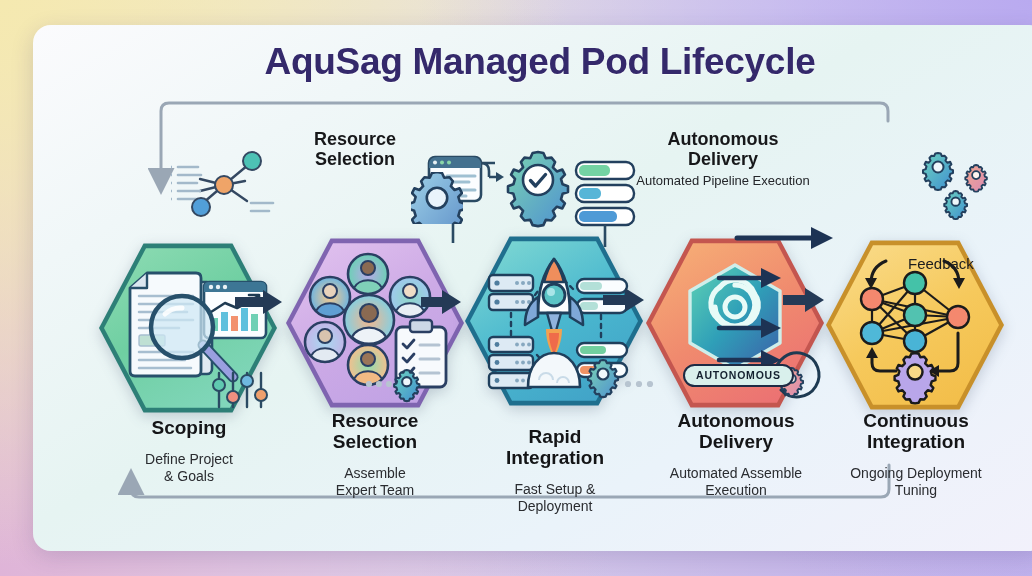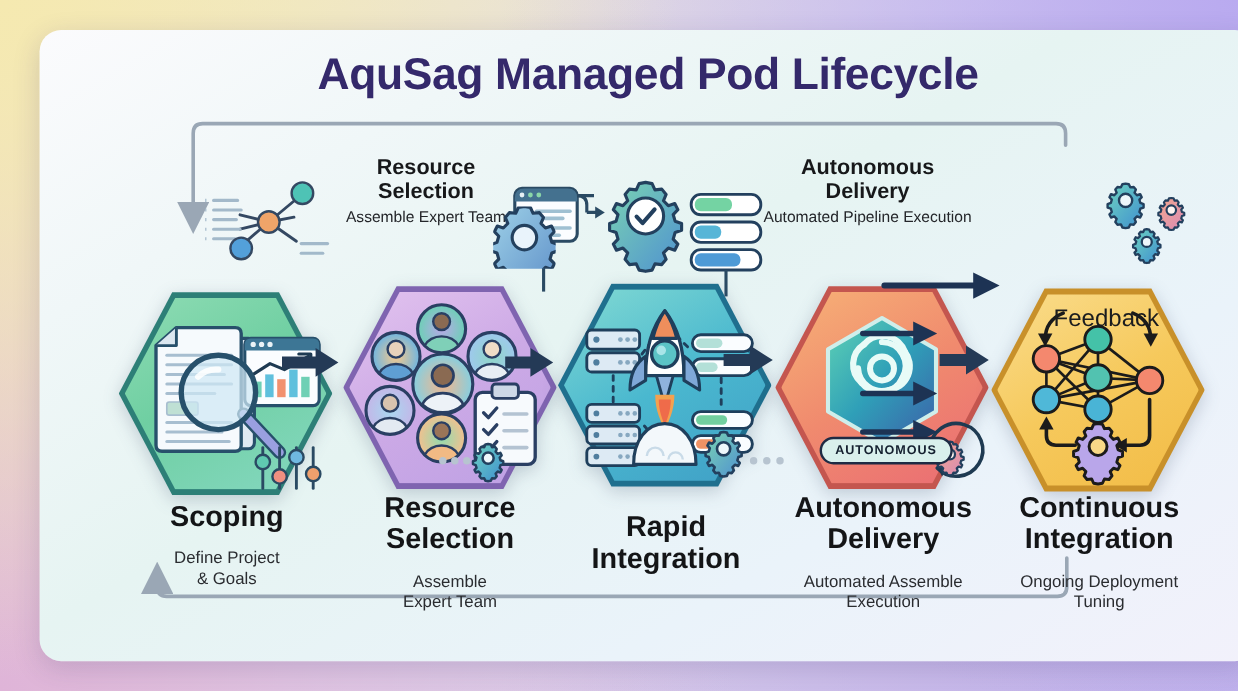--- a/index.html
+++ b/index.html
@@ -68,35 +68,35 @@
   .h4-bd { background: #c4564f; }
   .h5-bg { background: linear-gradient(150deg,#fadd8e 0%, #f6c95c 50%, #f2bb45 100%); }
   .h5-bd { background: #c8902a; }
 
   
   .toplabel { position: absolute; text-align: center; z-index: 7; }
   .toplabel .t { font-size: 18px; font-weight: 700; color: #17181a; line-height: 1.12; }
   .toplabel .s { font-size: 13px; color: #24262a; margin-top: 4px; }
 
   .botlabel { position: absolute; text-align: center; width: 200px; z-index: 7; }
-  .botlabel .t { font-size: 24px; font-weight: 700; color: #141517; line-height: 1.1; }
+  .botlabel .t { font-size: 19px; font-weight: 700; color: #141517; line-height: 1.1; }
   .botlabel .s { font-size: 14px; color: #2a2c30; margin-top: 12px; line-height: 1.25; }
 
   .badge {
     position: absolute; z-index: 8;
     padding: 3px 11px 4px;
     border: 2px solid #1e2b44;
     border-radius: 12px;
     background: #d9f0ec;
     font-size: 10.5px; font-weight: 700; letter-spacing: .8px;
     color: #14202f;
   }
   .feedback-cap {
     position: absolute; z-index: 8;
-    font-size: 20px; font-weight: 400; color: #1b1c1e;
+    font-size: 15px; font-weight: 400; color: #1b1c1e; margin-left: 30px;
   }
   .deco { position: absolute; }
 </style>
 </head>
 <body>
 
 <div id="stage">
   <div id="card">
 
     <svg width="966" height="526" viewBox="0 0 966 526" style="position:absolute;left:0;top:0;z-index:1">
@@ -255,21 +255,20 @@
       </g>
     </svg>
 
     <div id="title">AquSag Managed Pod Lifecycle</div>
 
     <div class="toplabel" style="left:222px; top:104px; width:200px">
       <div class="t">
         <span>Resource</span><br>
         <span>Selection</span>
       </div>
-      <div class="s">Assemble Expert Team</div>
     </div>
 
     <div class="toplabel" style="left:575px; top:104px; width:230px">
       <div class="t">
         <span>Autonomous</span><br>
         <span>Delivery</span>
       </div>
       <div class="s">Automated Pipeline Execution</div>
     </div>
 
@@ -588,20 +587,24 @@
         <span>Assemble</span><br>
         <span>Expert Team</span>
       </div>
     </div>
 
     <div class="botlabel" style="left:422px; top:402px">
       <div class="t">
         <span>Rapid</span><br>
         <span>Integration</span>
       </div>
+      <div class="s">
+        <span>Fast Setup &amp;</span><br>
+        <span>Deployment</span>
+      </div>
     </div>
 
     <div class="botlabel" style="left:603px; top:386px">
       <div class="t">
         <span>Autonomous</span><br>
         <span>Delivery</span>
       </div>
       <div class="s">
         <span>Automated Assemble</span><br>
         <span>Execution</span>

